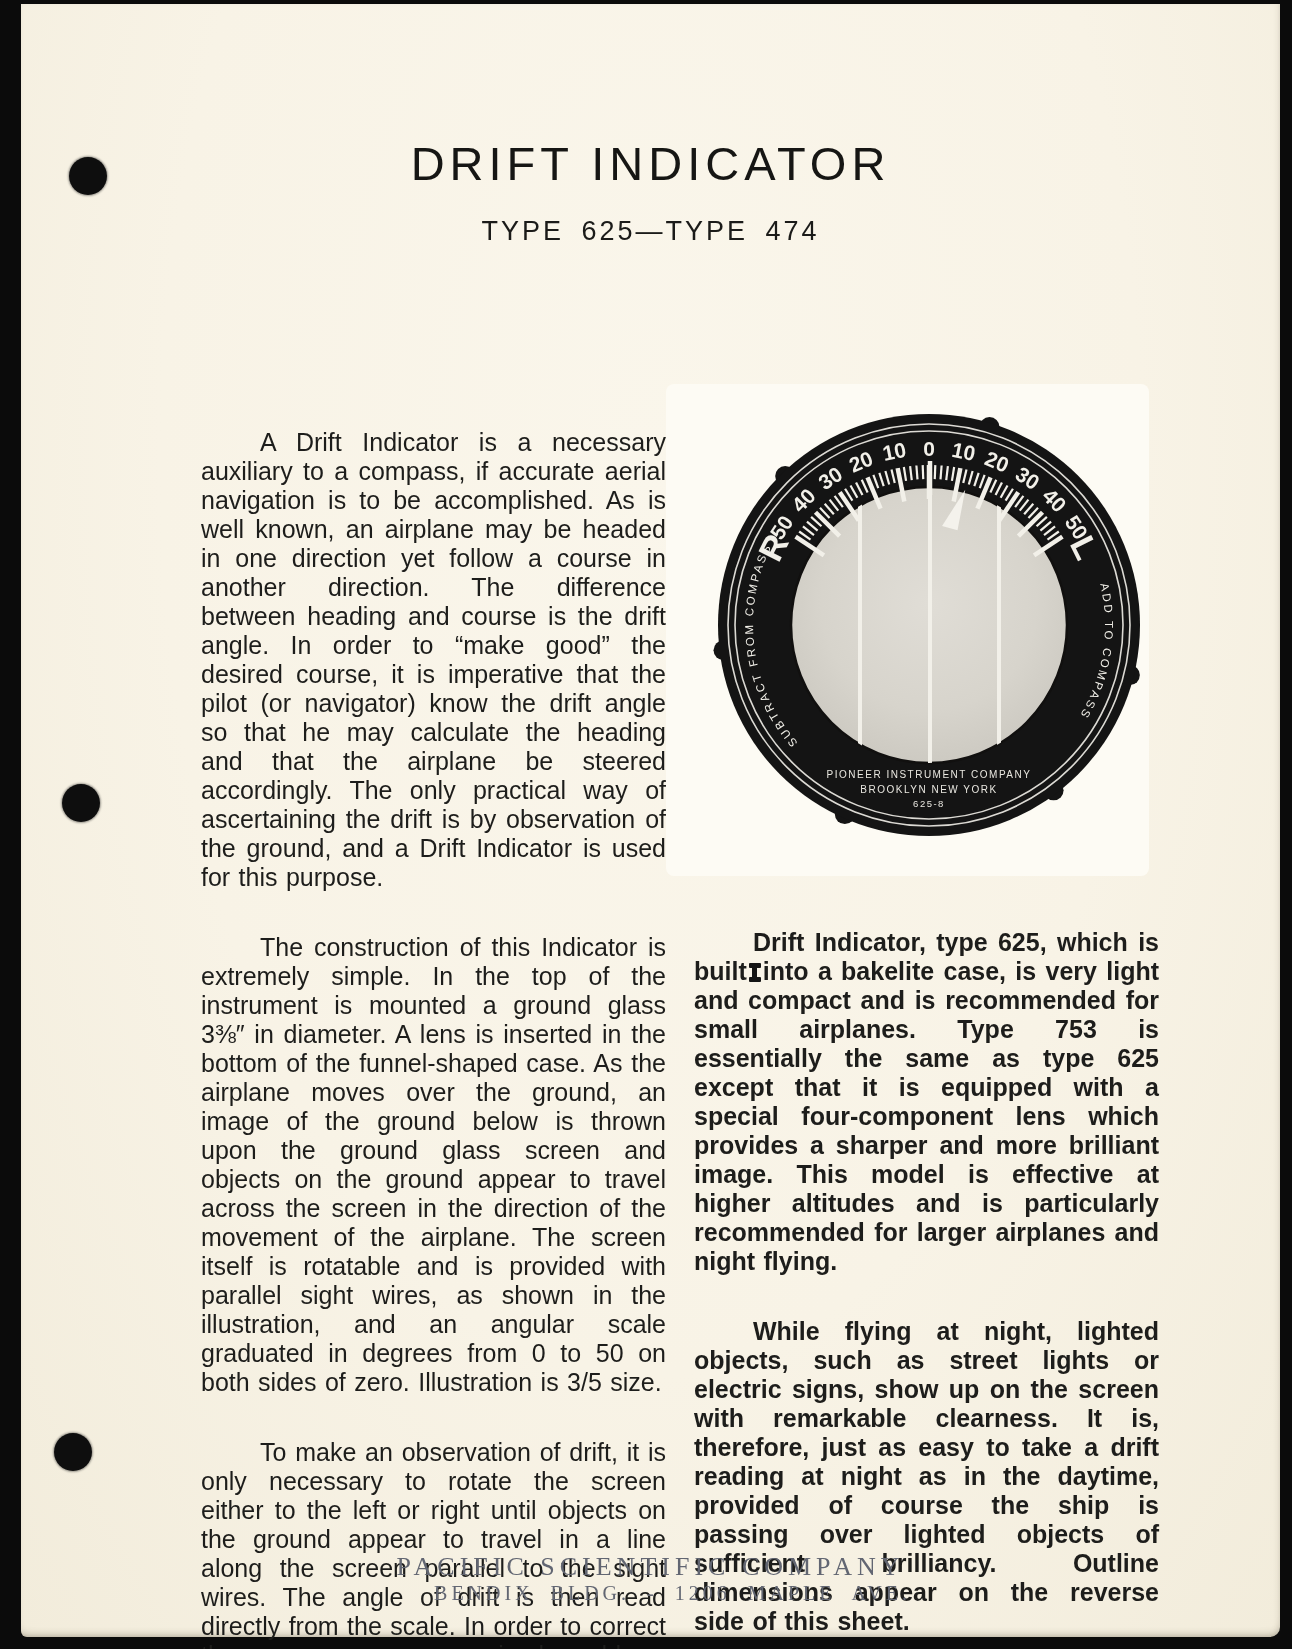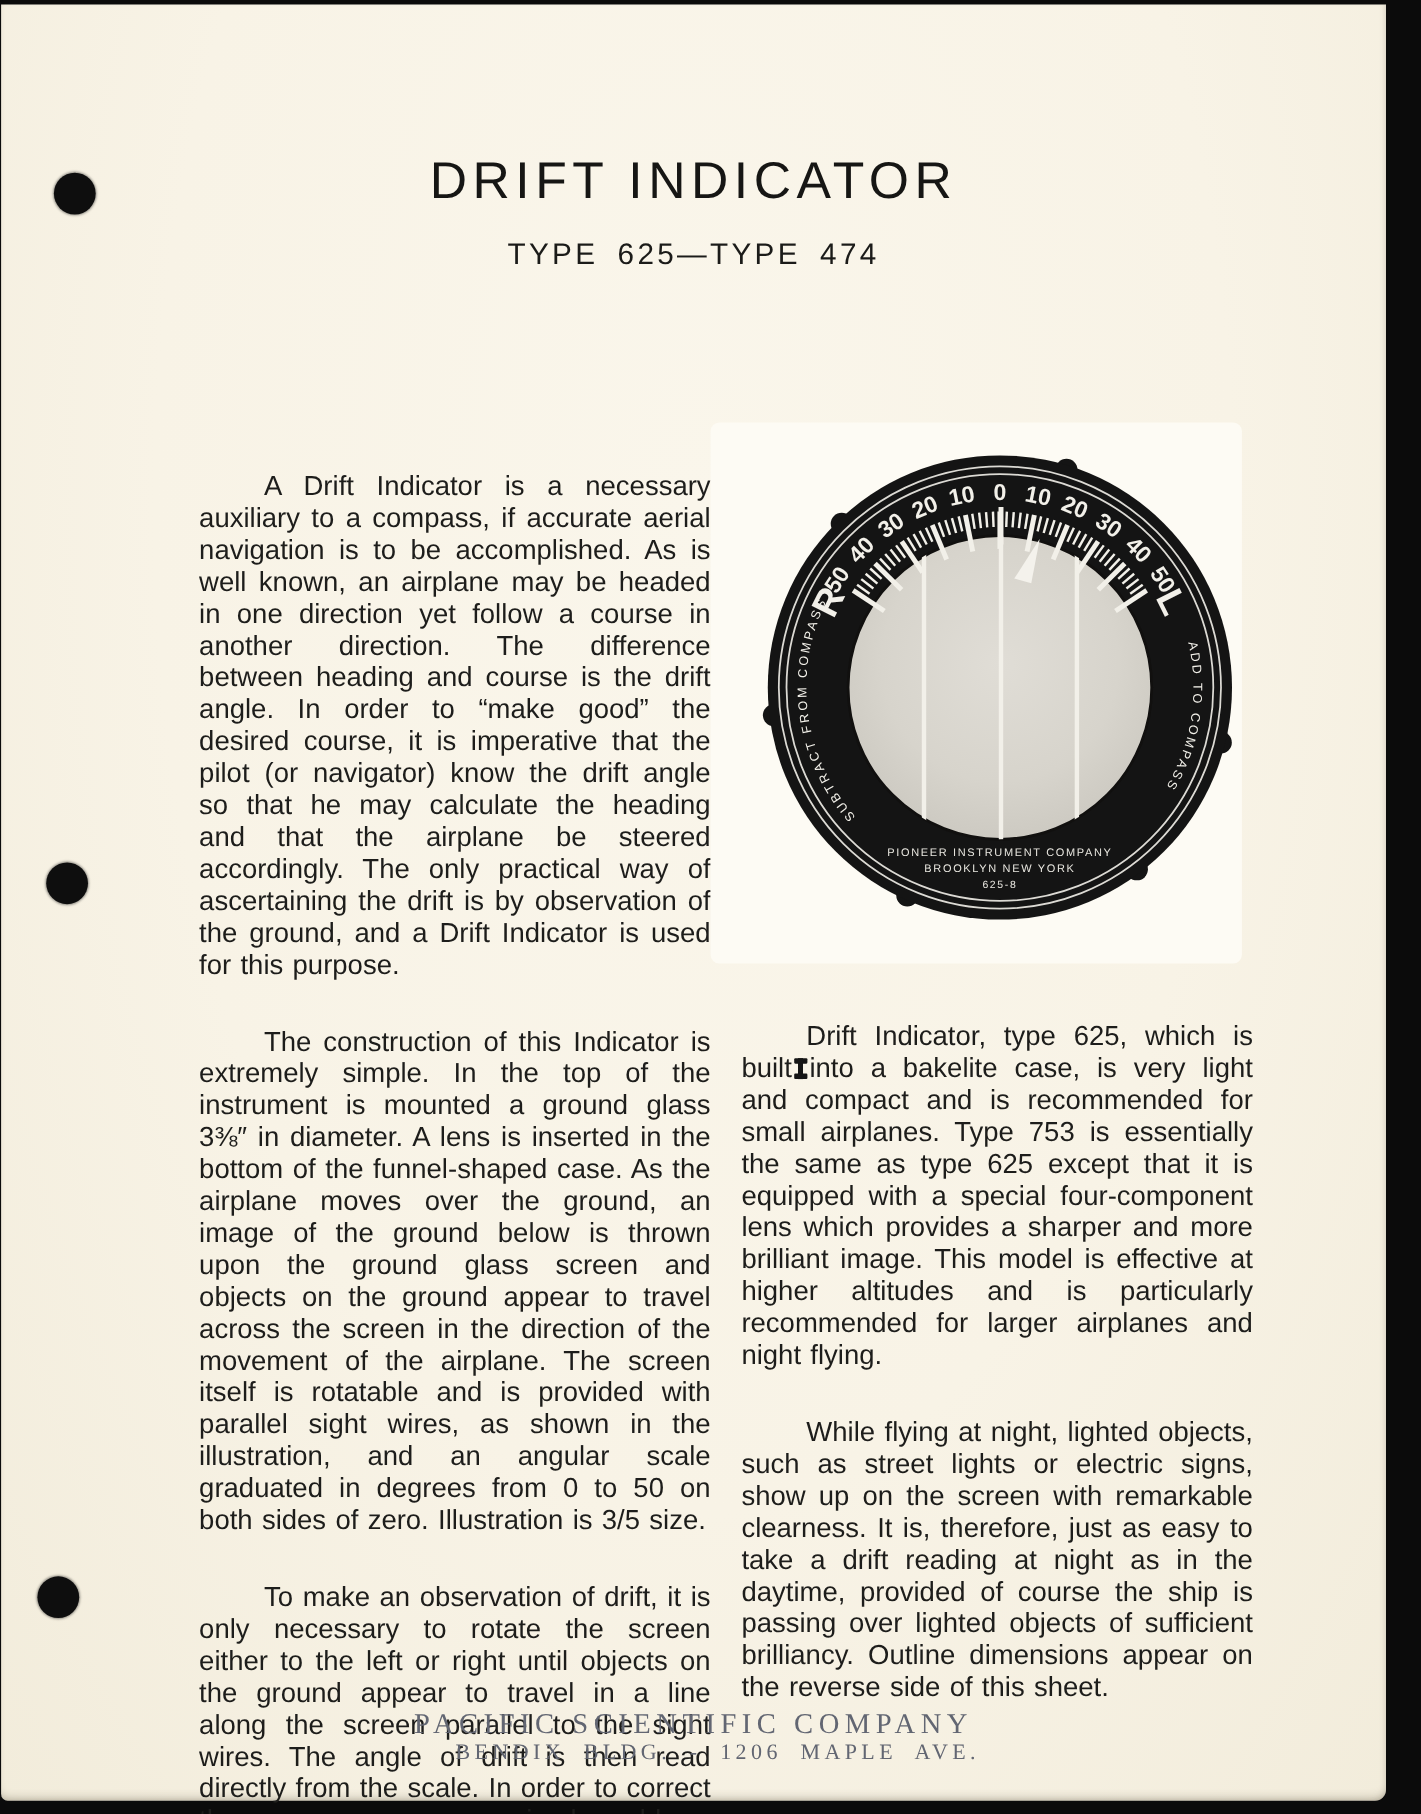--- a/index.html
+++ b/index.html
@@ -2,21 +2,21 @@
 <html lang="en"><head>
 <meta charset="utf-8">
 <style>
   html,body{margin:0;padding:0;}
   body{
     width:1292px;height:1649px;position:relative;overflow:hidden;
     background:#0b0b0b;
     font-family:"Liberation Sans",sans-serif;
   }
   .paper{
-    position:absolute;left:1px;top:4px;width:1259px;height:1633px;
+    position:absolute;left:21px;top:4px;width:1259px;height:1633px;
     background:radial-gradient(ellipse at 50% 28%, #faf6eb 0%, #f8f3e6 55%, #f2ecdb 100%);
     border-radius:0 0 10px 6px;
     box-shadow:inset 0 -7px 10px -7px rgba(60,50,30,.45), inset -4px 0 8px -6px rgba(60,50,30,.25);
   }
   .hole{
     position:absolute;width:38px;height:38px;border-radius:50%;
     background:#0e0e0e;box-shadow:0 0 2px 1px rgba(20,20,20,.4);
   }
   .hole.h1{left:48px;top:153px;}
   .hole.h2{left:41px;top:780px;}
@@ -29,21 +29,21 @@
     position:absolute;left:0;right:0;top:212px;text-align:center;
     font-size:27px;font-weight:400;letter-spacing:3px;word-spacing:7px;color:#1b1b19;
   }
   .col{
     position:absolute;width:465px;color:#1d1d1b;
     font-size:25px;line-height:29px;text-align:justify;word-spacing:1.5px;
   }
   .col p{margin:0 0 41px 0;text-indent:59px;}
   .col p:last-child{margin-bottom:0;}
   .col-left{left:180px;top:424px;}
-  .col-right{left:673px;top:924px;}
+  .col-right{left:673px;top:924px;font-weight:bold;}
   .photo{
     position:absolute;left:645px;top:380px;width:483px;height:492px;
     background:#fdfbf4;border-radius:8px;
   }
   .dial-wrap{position:absolute;left:678px;top:388px;width:460px;height:470px;}
   .blot{
     display:inline-block;width:14px;height:19px;position:relative;vertical-align:-2px;margin:0 1px;
     background:linear-gradient(to right, transparent 4px, #151515 4px, #151515 9px, transparent 9px);
   }
   .blot::before,.blot::after{content:"";position:absolute;left:1px;right:1px;height:5px;background:#151515;border-radius:1px;}

